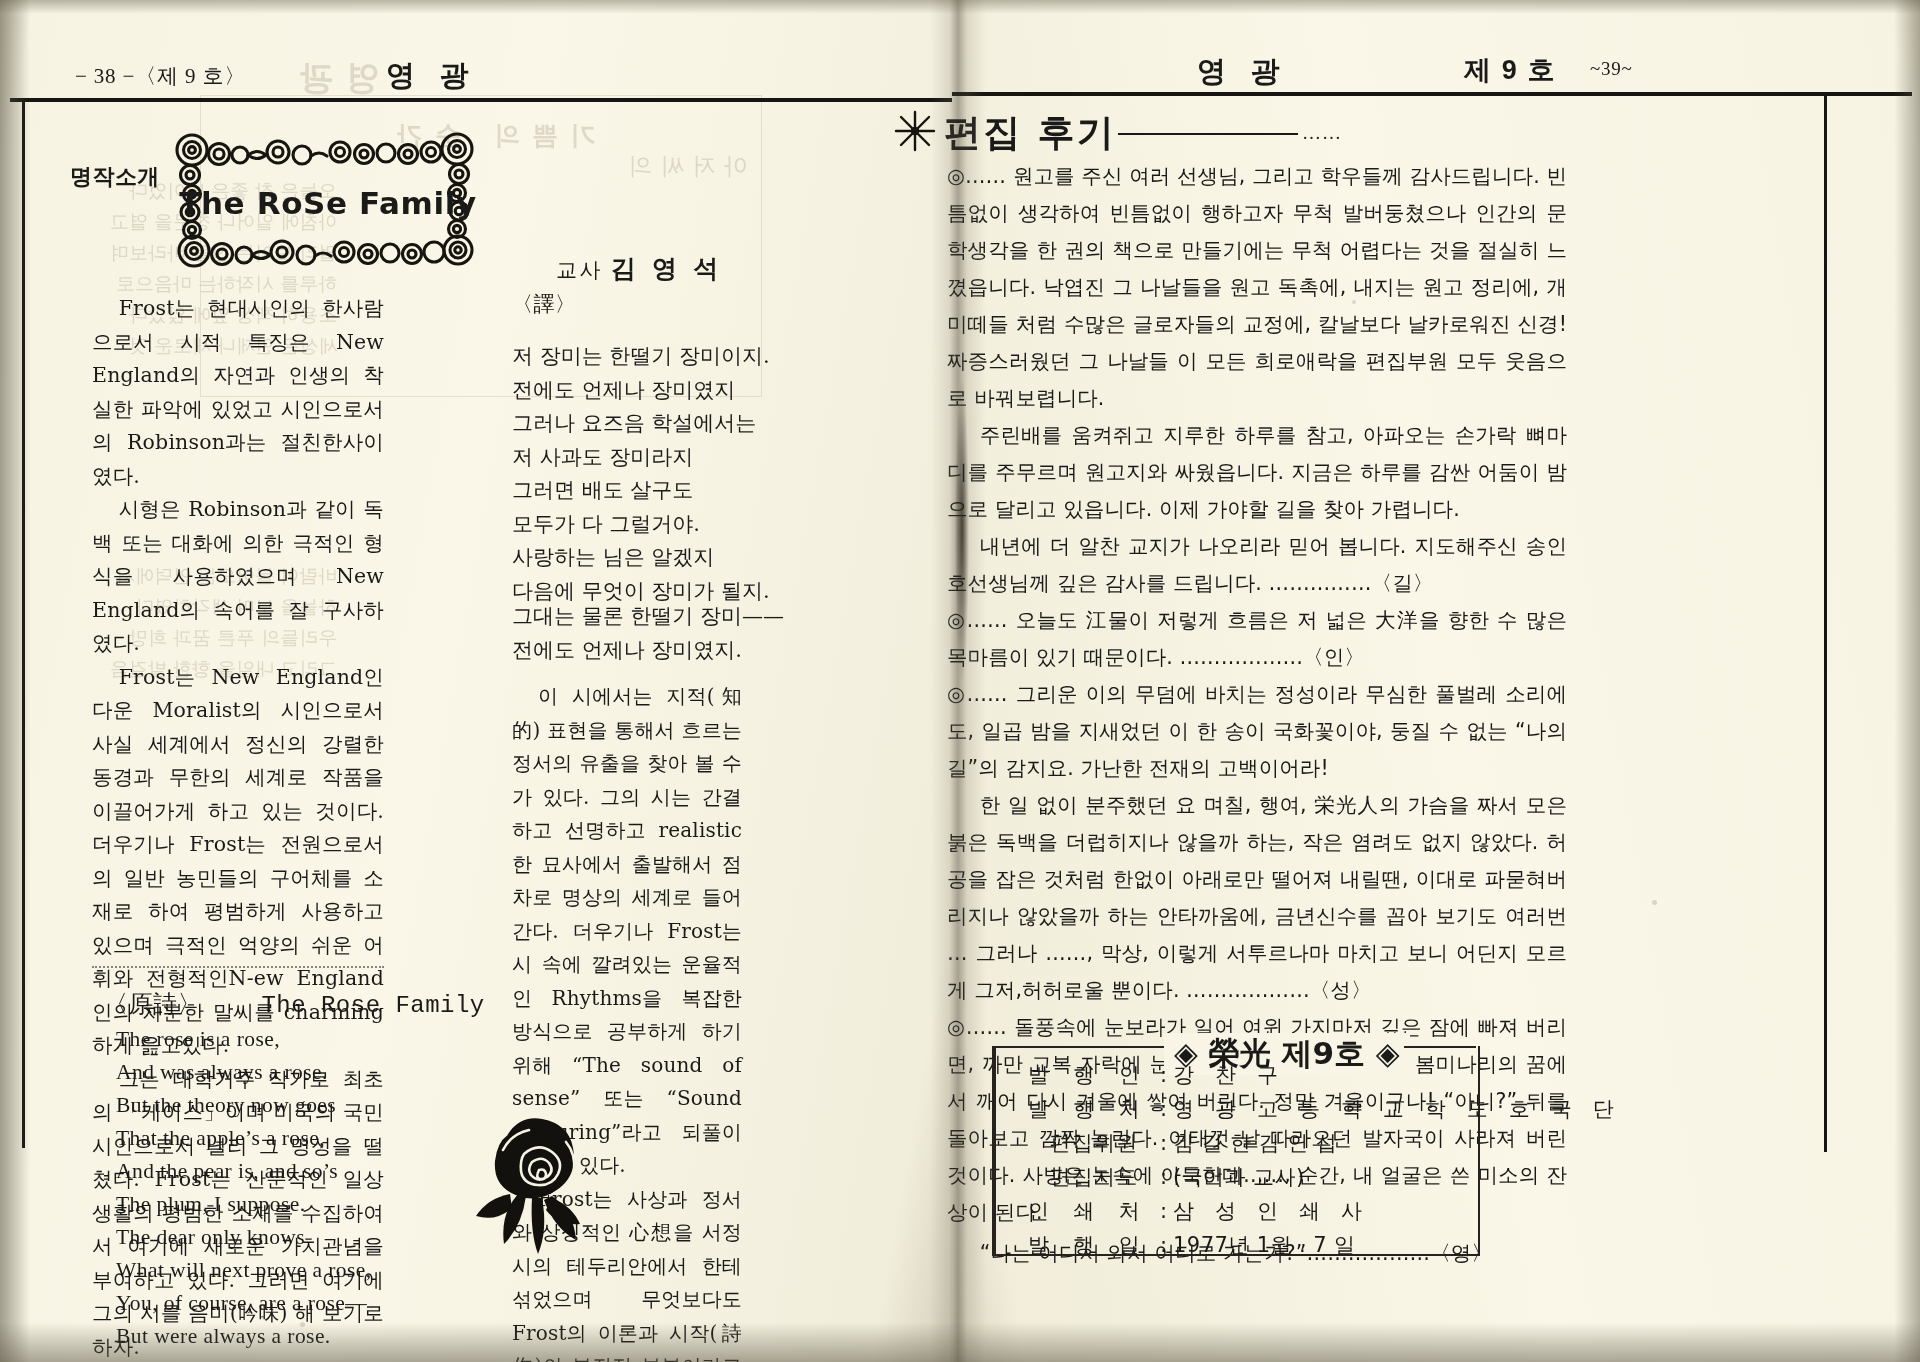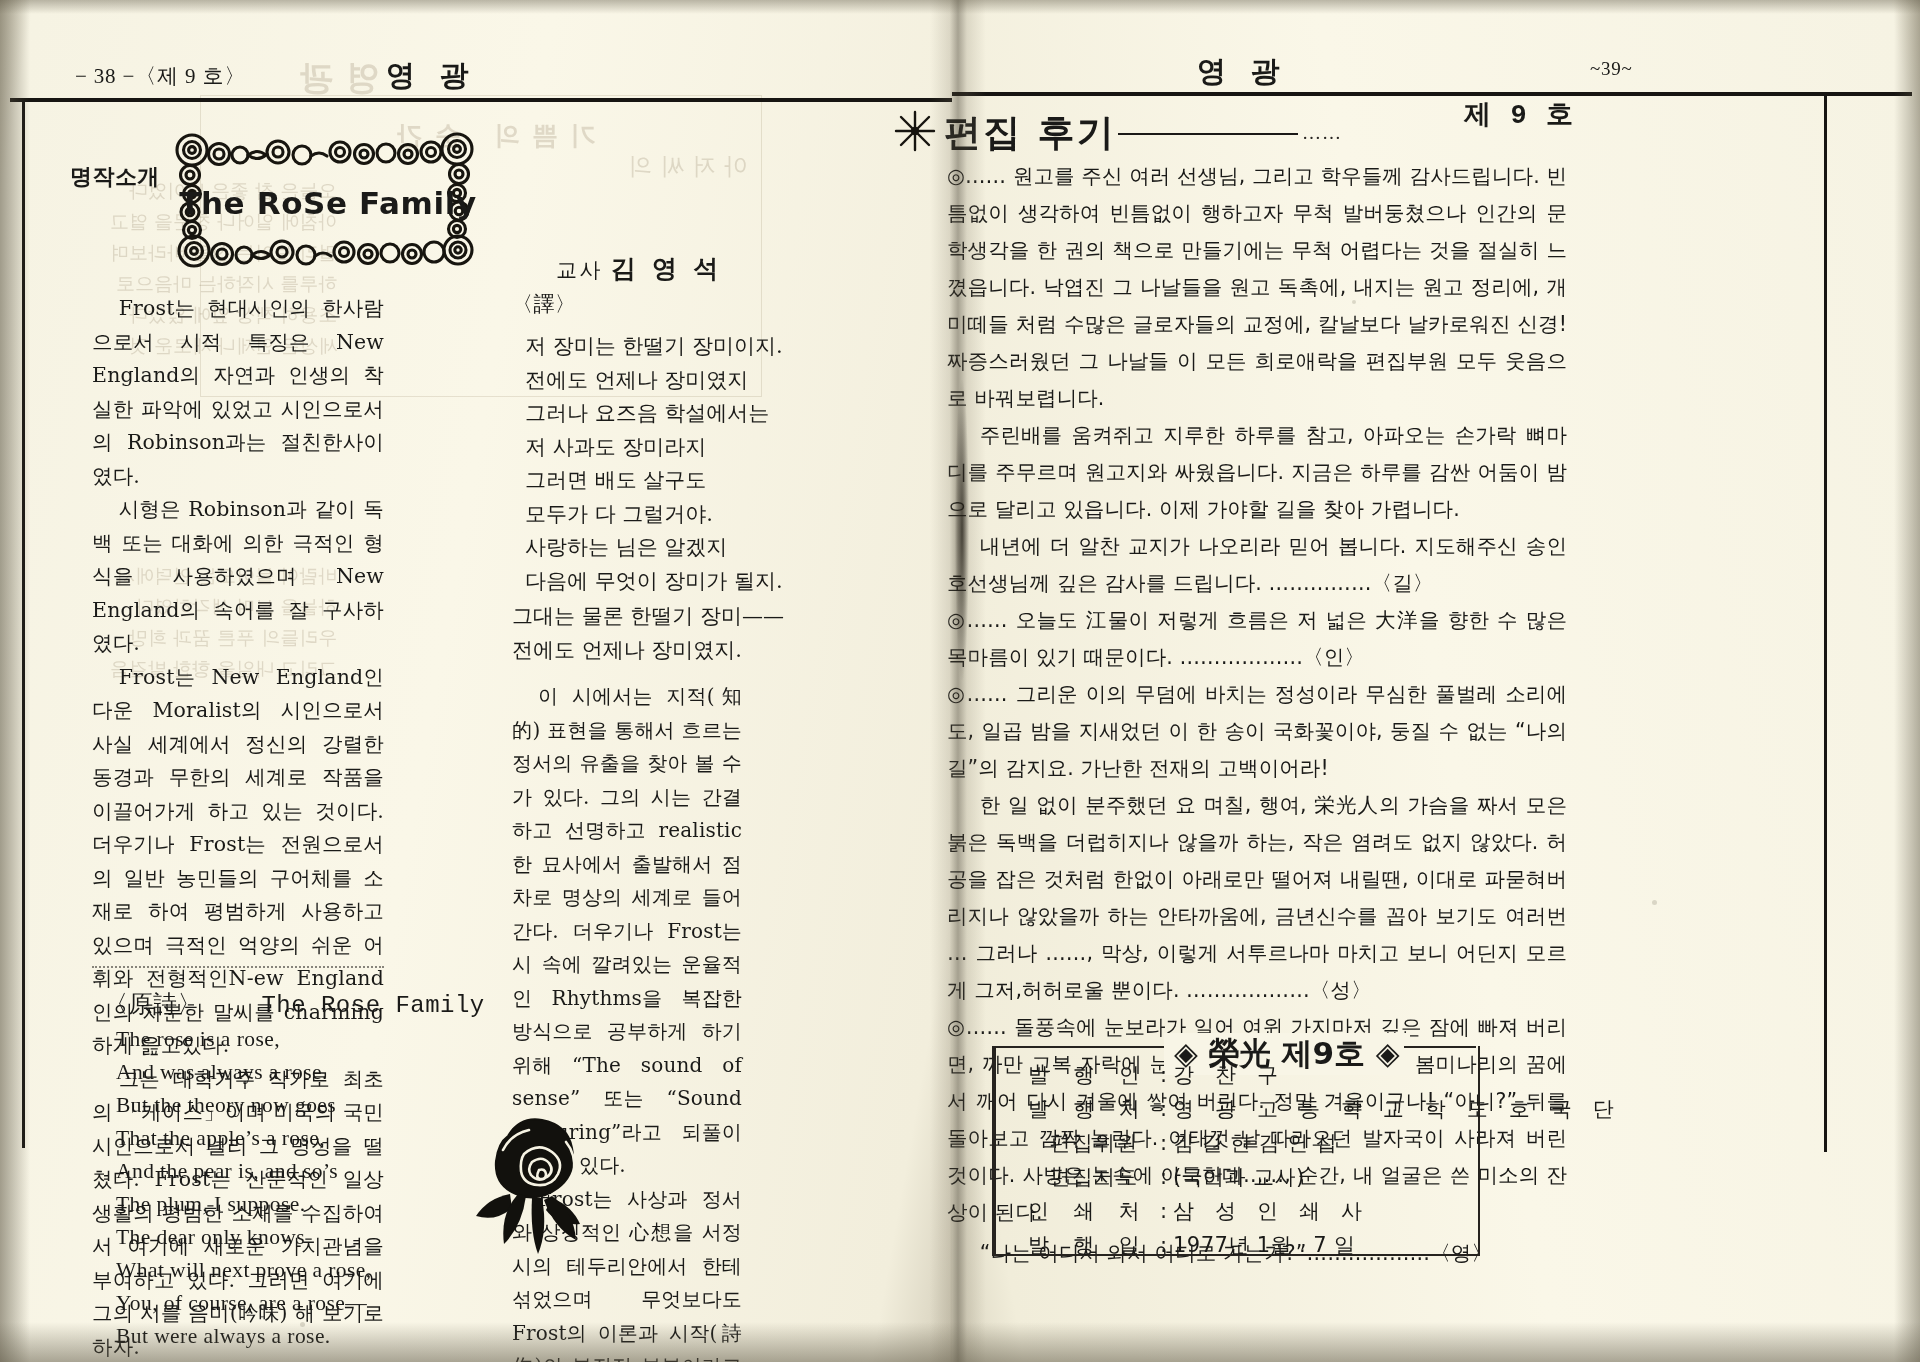--- a/index.html
+++ b/index.html
@@ -222,21 +222,21 @@
       <div>And the pear is, and so’s</div>
       <div>The plum, I suppose.</div>
       <div>The dear only knows</div>
       <div>What will next prove a rose,</div>
       <div>You, of course, are a rose—</div>
       <div>But were always a rose.</div>
     </div>
 
     <div class="poemhead" style="left:512px;top:290px;font-size:21px;">〈譯〉</div>
 
-    <div class="tl ko" style="left:512px;top:330px;margin-left:13px;">
+    <div class="tl ko" style="left:512px;top:340px;">
       <div>저 장미는 한떨기 장미이지.</div>
       <div>전에도 언제나 장미였지</div>
       <div>그러나 요즈음 학설에서는</div>
       <div>저 사과도 장미라지</div>
       <div>그러면 배도 살구도</div>
       <div>모두가 다 그럴거야.</div>
       <div>사랑하는 님은 알겠지</div>
       <div>다음에 무엇이 장미가 될지.</div>
     </div>
 
@@ -272,21 +272,21 @@
       </svg>
     </div>
 
     <div class="speck" style="left:300px;top:1322px;width:5px;height:5px;"></div>
     <div class="speck" style="left:660px;top:640px;width:4px;height:4px;"></div>
   </div>
 
   <div class="page page-right">
 
     <div class="runhead" style="left:245px;top:52px;font-size:29px;letter-spacing:.25em;font-weight:bold;font-family:'DejaVu Sans','Liberation Sans',sans-serif;">영  광</div>
-    <div class="runhead" style="left:512px;top:52px;font-size:27px;letter-spacing:.06em;font-weight:bold;font-family:Liberation Mono, monospace;margin-top:44px;">제 9 호</div>
+    <div class="runhead" style="left:512px;top:52px;font-size:27px;letter-spacing:.06em;font-weight:bold;font-family:Liberation Sans, sans-serif;">제 9 호</div>
     <div class="runhead" style="left:638px;top:58px;font-size:19px;">~39~</div>
     <div class="rule" style="left:0px;top:92px;width:960px;height:4px;"></div>
     <div class="rule" style="left:872px;top:92px;width:3px;height:1060px;"></div>
 
     <div class="star" style="left:-58px;top:110px;width:42px;height:42px;">
       <svg viewBox="0 0 42 42" xmlns="http://www.w3.org/2000/svg">
         <g stroke="#16140f" stroke-width="2.4" stroke-linecap="round" fill="none">
           <line x1="21" y1="2" x2="21" y2="40"></line>
           <line x1="2" y1="21" x2="40" y2="21"></line>
           <line x1="7" y1="7" x2="35" y2="35"></line>

